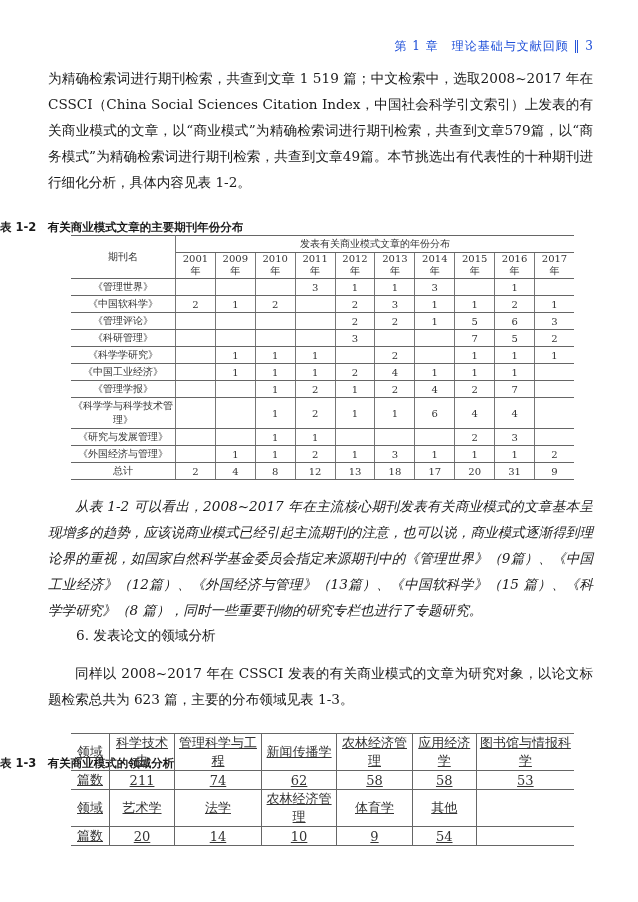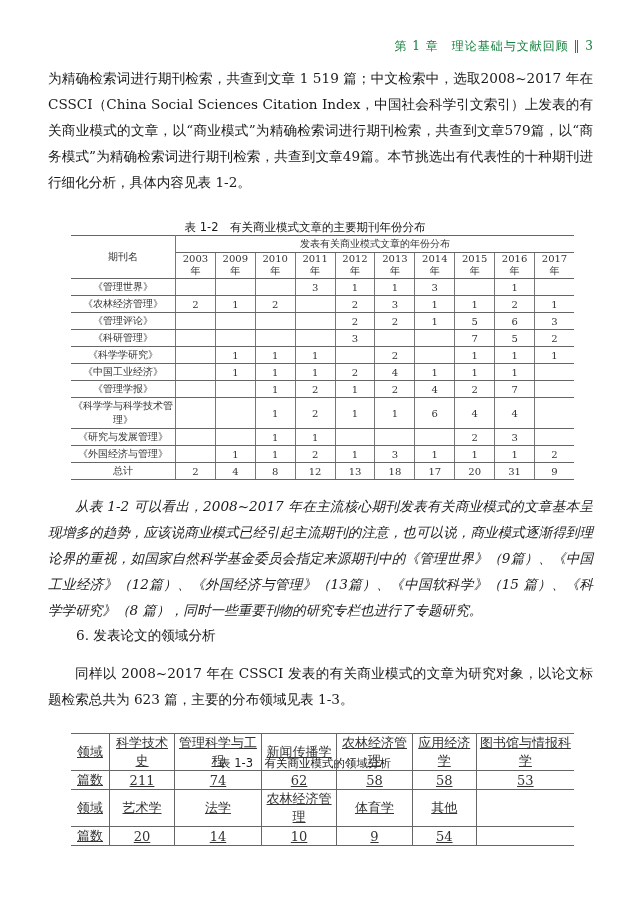--- a/index.html
+++ b/index.html
@@ -1,22 +1,22 @@
 <!DOCTYPE html>
 <html><head>
   <meta charset="utf-8">
   <style>
     html, body { margin: 0; padding: 0; background: #ffffff; }
     body { width: 638px; height: 902px; position: relative; overflow: hidden; color: #1a1a1a;
       font-family: "DejaVu Serif", "Liberation Serif", serif; }
-    .running-head { position: absolute; top: 38px; right: 44px; font-size: 12px; color: #15803d; letter-spacing: 1px; }
+    .running-head { position: absolute; top: 38px; right: 44px; font-size: 12px; color: #1d4ed8; letter-spacing: 1px; }
     .para { position: absolute; left: 48px; width: 545px; font-size: 13.6px; line-height: 26px; text-align: justify; }
     .para.indent { text-indent: 27px; }
     .p1 { top: 65px; }
-    .tcap { position: absolute; left: 0; width: 610px; text-align: center; font-size: 11.5px; font-weight: normal;
+    .tcap { position: absolute; left: 0; width: 610px; text-align: left; font-size: 11.5px; font-weight: bold;
       font-family: "DejaVu Sans", "Liberation Sans", sans-serif; }
     .cap1 { top: 220px; }
     table { border-collapse: collapse; position: absolute; font-size: 10px; color: #333; }
     td, th { border: 1px solid #666; text-align: center; font-weight: normal; padding: 0 2px; }
     .t12 { left: 71px; top: 235px; width: 503px; border-top: 1.5px solid #222; border-bottom: 1.5px solid #222; }
     .t12 td, .t12 th { height: 16px; border-left: 1px solid #777; border-right: 1px solid #777; }
     .t12 tr > *:first-child { border-left: none; }
     .t12 tr > *:last-child { border-right: none; }
     .t12 .jname { width: 100px; }
     .t12 .tall { height: 30px; line-height: 14px; }
@@ -39,21 +39,21 @@
 
 <div class="tcap cap1">表 1-2　有关商业模式文章的主要期刊年份分布</div>
 
 <table class="t12">
   <thead>
     <tr>
       <th rowspan="2" class="jname">期刊名</th>
       <th colspan="10">发表有关商业模式文章的年份分布</th>
     </tr>
     <tr id="year-row">
-        <th>2003 年</th>
+        <th>2001 年</th>
         <th>2009 年</th>
         <th>2010 年</th>
         <th>2011 年</th>
         <th>2012 年</th>
         <th>2013 年</th>
         <th>2014 年</th>
         <th>2015 年</th>
         <th>2016 年</th>
         <th>2017 年</th>
       </tr>
@@ -66,21 +66,21 @@
         <td></td>
         <td>3</td>
         <td>1</td>
         <td>1</td>
         <td>3</td>
         <td></td>
         <td>1</td>
         <td></td>
       </tr>
       <tr>
-        <td class="jname">《农林经济管理》</td>
+        <td class="jname">《中国软科学》</td>
         <td>2</td>
         <td>1</td>
         <td>2</td>
         <td></td>
         <td>2</td>
         <td>3</td>
         <td>1</td>
         <td>1</td>
         <td>2</td>
         <td>1</td>

